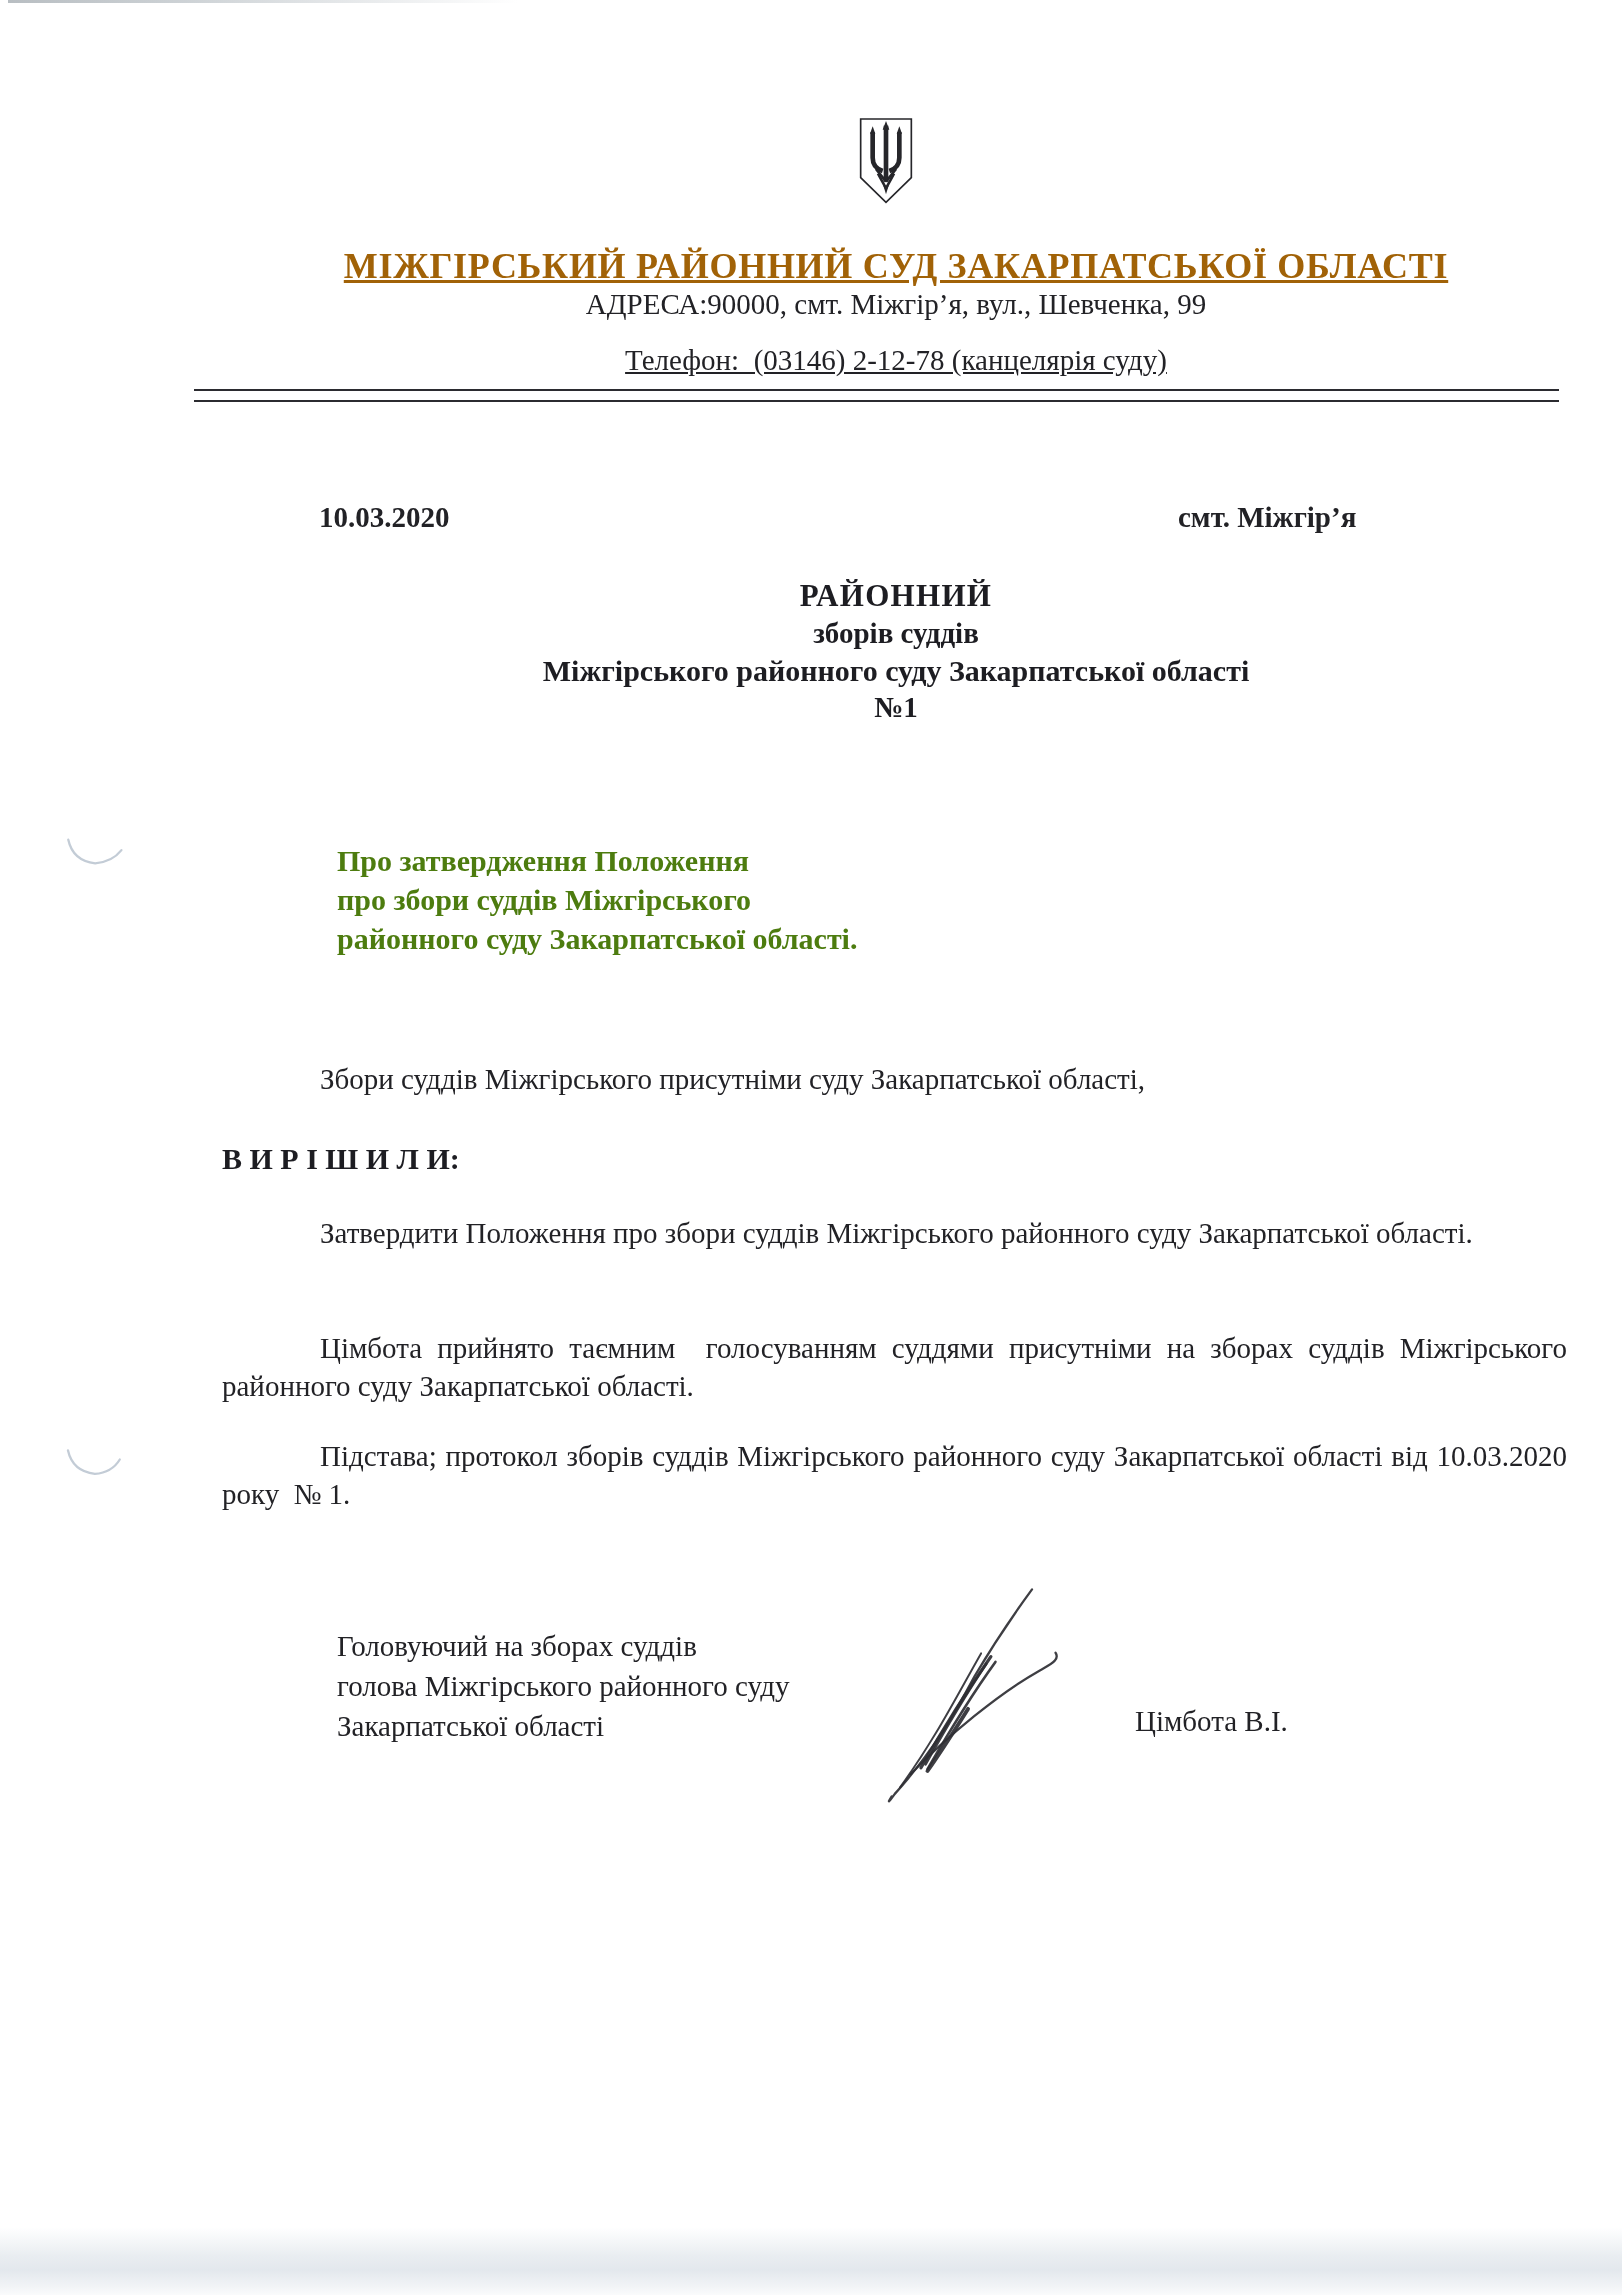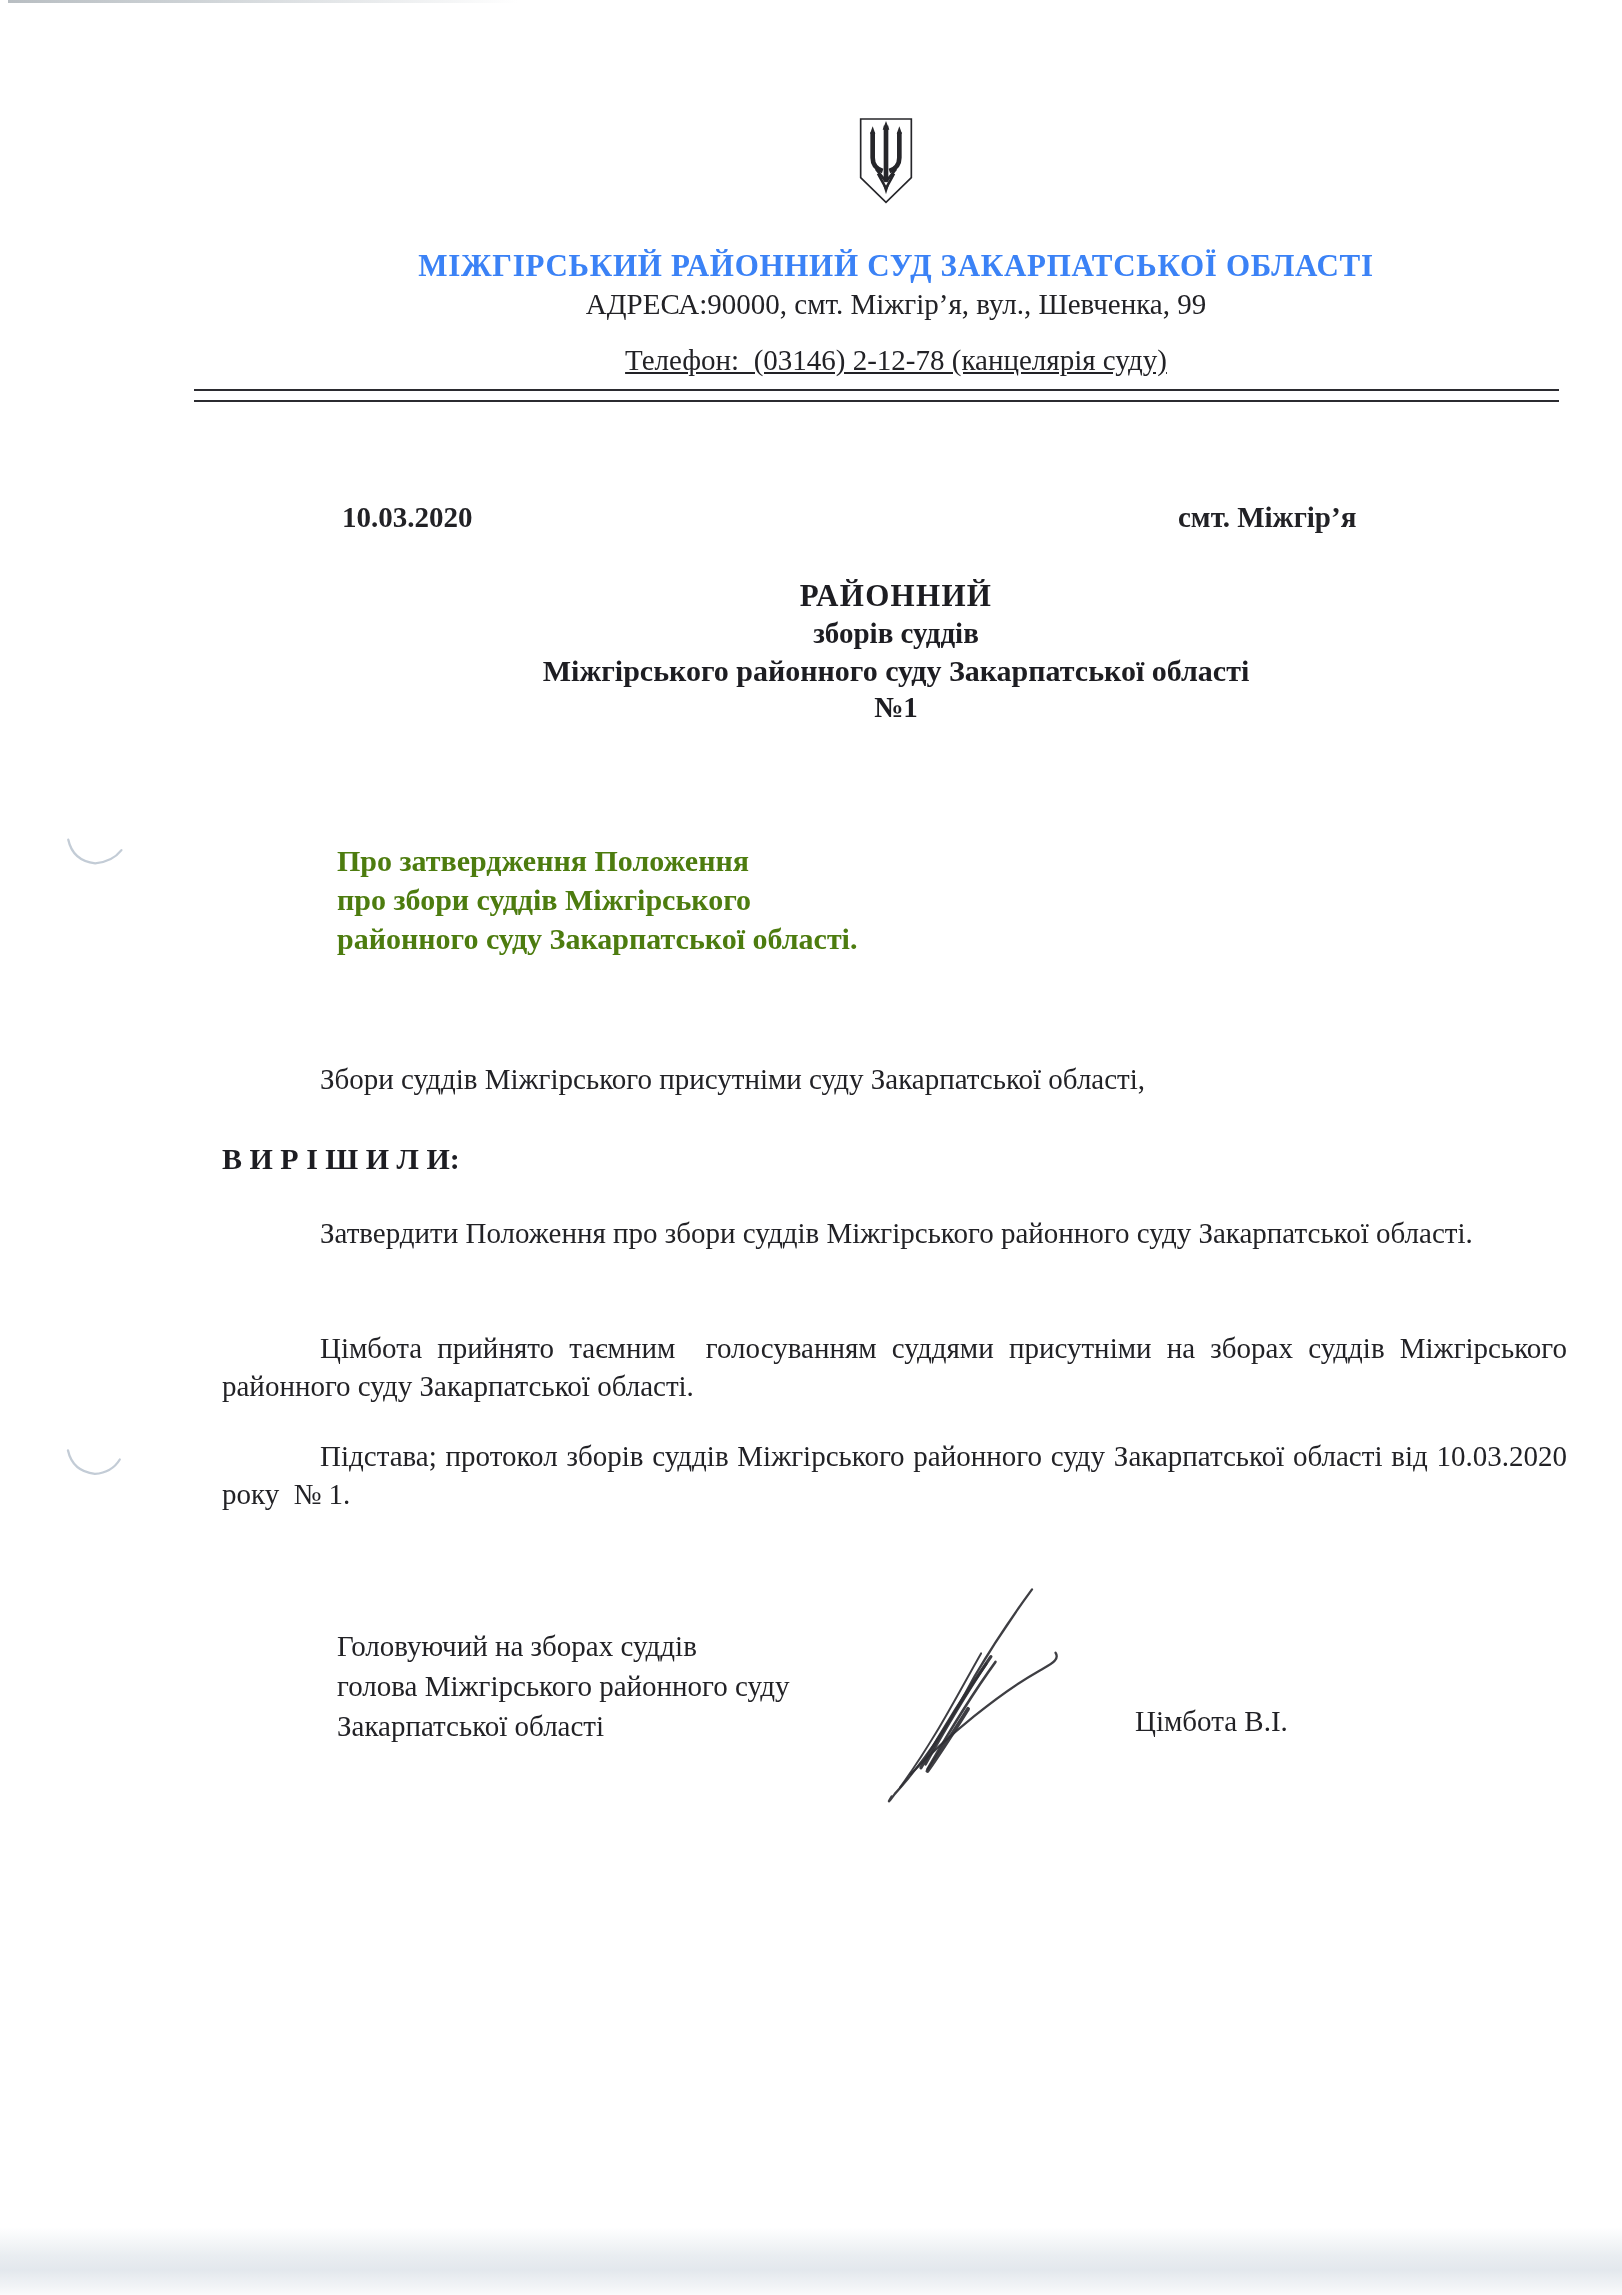--- a/index.html
+++ b/index.html
@@ -24,31 +24,31 @@
     background:linear-gradient(180deg,rgba(255,255,255,0) 0%,#e9edf1 42%,#e3e8ed 62%,#f1f3f6 85%,#fbfcfd 100%);
   }
   .punch-arc{position:absolute;width:63px;height:41px;}
   .punch-arc path{stroke:#c3ccd6;stroke-width:3.5;fill:none;stroke-linecap:round;}
 
   
   .emblem{position:absolute;left:856px;top:116px;width:60px;height:90px;}
 
   
   .header{position:absolute;left:170px;top:249px;width:1452px;text-align:center;}
-  .court-name{font-size:31px;font-weight:bold;letter-spacing:0.7px;color:#3b82f6;line-height:34px;}
+  .court-name{font-size:36px;font-weight:bold;letter-spacing:0.7px;color:#a16207;line-height:34px;text-decoration:underline;}
   .address{font-size:29px;margin-top:5px;white-space:pre-wrap;}
   .phone{font-size:29px;margin-top:23px;white-space:pre-wrap;text-decoration:underline;}
 
   .double-rule{
     position:absolute;left:194px;top:389px;width:1365px;height:9.2px;
     border-top:2.6px solid #2b2b30;border-bottom:2.6px solid #2b2b30;
   }
 
   
-  .doc-date{position:absolute;left:319px;top:501px;font-size:29px;font-weight:bold;margin-left:23px;}
+  .doc-date{position:absolute;left:319px;top:501px;font-size:29px;font-weight:bold;}
   .doc-place{position:absolute;left:1178px;top:501px;font-size:29px;font-weight:bold;}
 
   
   .title-block{position:absolute;left:170px;top:577px;width:1452px;text-align:center;font-weight:bold;color:#1d1d22;}
   .title-line1{font-size:31px;line-height:38px;letter-spacing:1.3px;}
   .title-line2{font-size:29px;line-height:37px;}
   .title-line3{font-size:30px;line-height:37px;}
   .title-line4{font-size:29px;line-height:37px;}
 
   

